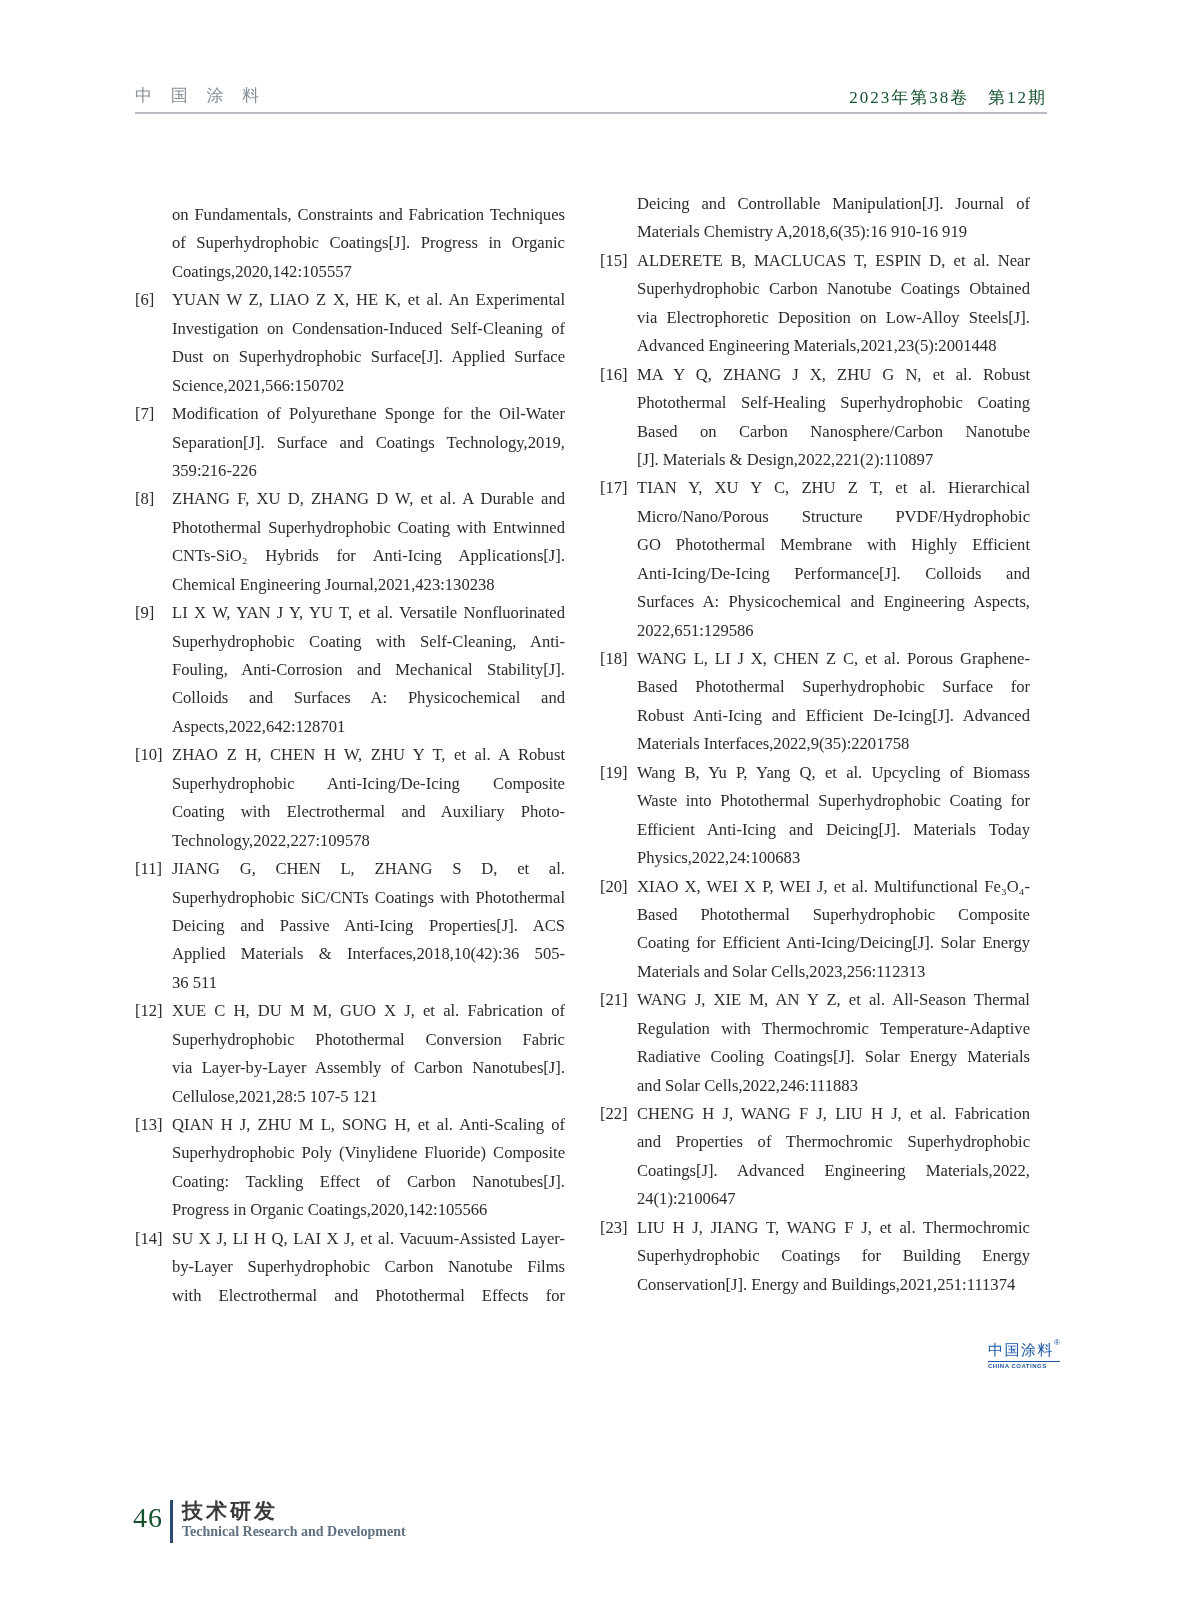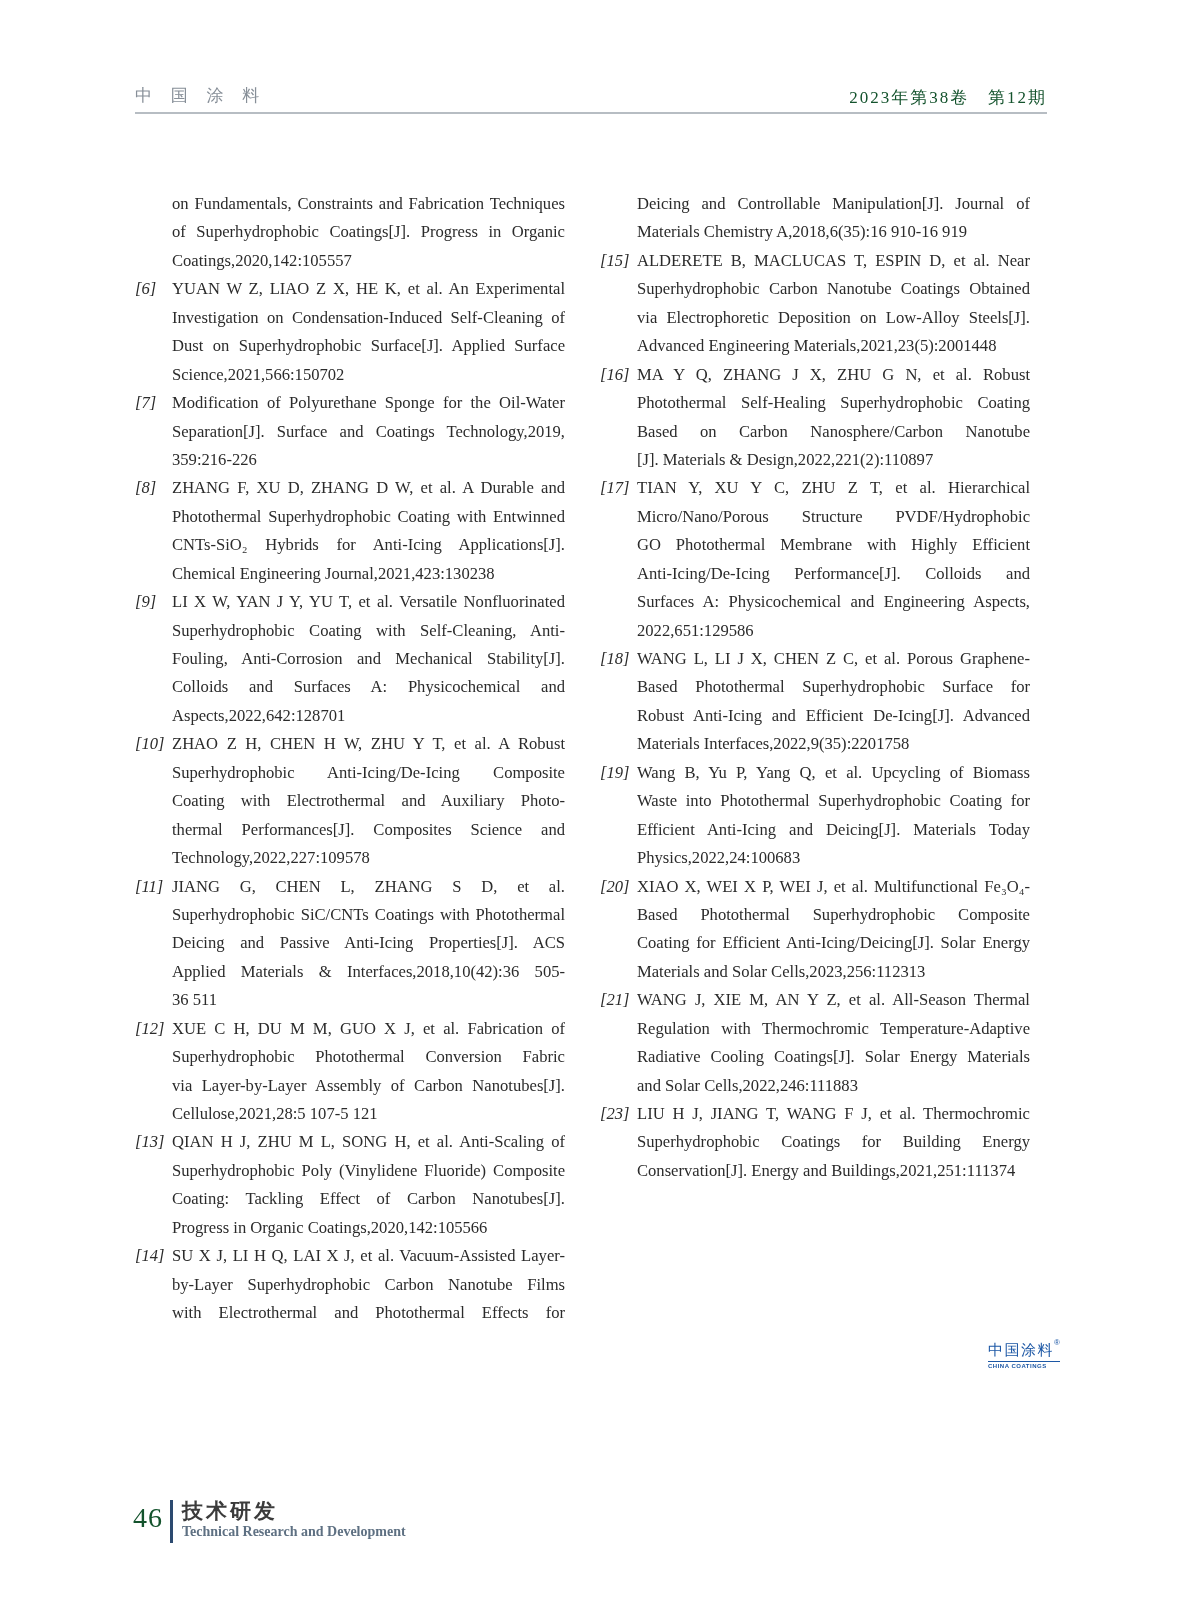--- a/index.html
+++ b/index.html
@@ -20,25 +20,25 @@
     font-family:"Liberation Serif","DejaVu Serif",serif;
   }
   .header-rule{
     position:absolute;left:135px;top:112px;width:912px;height:2px;background:#b7bdc3;
   }
   
   .col{
     position:absolute;top:190px;width:430px;
     font-size:16.6px;
   }
-  .col-left{left:135px;}
+  .col-left{left:135px;margin-top:11px;}
   .col-right{left:600px;}
   .ref{position:relative;padding-left:37px;}
   .ref-label{
-    position:absolute;left:0;top:0;height:28.45px;line-height:28.45px;font-style:italic;
+    position:absolute;left:0;top:0;height:28.45px;line-height:28.45px;
   }
   .ref-line{
     height:28.45px;line-height:28.45px;overflow:hidden;
   }
   .ref-line.just{text-align:justify;text-align-last:justify;}
   
   .brand{position:absolute;left:988px;top:1341px;color:#1c57a5;}
   .brand-top{font-family:"Liberation Sans","DejaVu Sans",sans-serif;
     font-size:15px;font-weight:normal;letter-spacing:1.5px;white-space:pre;}
   .brand-reg{font-size:8px;vertical-align:top;position:relative;top:-3px;letter-spacing:0;}
@@ -109,21 +109,20 @@
           <div class="ref-line just">Superhydrophobic Coating with Self-Cleaning, Anti-</div>
           <div class="ref-line just">Fouling, Anti-Corrosion and Mechanical Stability[J].</div>
           <div class="ref-line just">Colloids and Surfaces A: Physicochemical and Engineering</div>
           <div class="ref-line">Aspects,2022,642:128701</div>
         </div>
         <div class="ref">
           <span class="ref-label">[10]</span>
           <div class="ref-line just">ZHAO Z H, CHEN H W, ZHU Y T, et al. A Robust</div>
           <div class="ref-line just">Superhydrophobic Anti-Icing/De-Icing Composite</div>
           <div class="ref-line just">Coating with Electrothermal and Auxiliary Photo-</div>
-          <div class="ref-line just">thermal Performances[J]. Composites Science and</div>
           <div class="ref-line">Technology,2022,227:109578</div>
         </div>
         <div class="ref">
           <span class="ref-label">[11]</span>
           <div class="ref-line just">JIANG G, CHEN L, ZHANG S D, et al.</div>
           <div class="ref-line just">Superhydrophobic SiC/CNTs Coatings with Photothermal</div>
           <div class="ref-line just">Deicing and Passive Anti-Icing Properties[J]. ACS</div>
           <div class="ref-line just">Applied Materials &amp; Interfaces,2018,10(42):36 505-</div>
           <div class="ref-line">36 511</div>
         </div>
@@ -198,20 +197,27 @@
           <div class="ref-line">Materials and Solar Cells,2023,256:112313</div>
         </div>
         <div class="ref">
           <span class="ref-label">[21]</span>
           <div class="ref-line just">WANG J, XIE M, AN Y Z, et al. All-Season Thermal</div>
           <div class="ref-line just">Regulation with Thermochromic Temperature-Adaptive</div>
           <div class="ref-line just">Radiative Cooling Coatings[J]. Solar Energy Materials</div>
           <div class="ref-line">and Solar Cells,2022,246:111883</div>
         </div>
         <div class="ref">
+          <span class="ref-label">[22]</span>
+          <div class="ref-line just">CHENG H J, WANG F J, LIU H J, et al. Fabrication</div>
+          <div class="ref-line just">and Properties of Thermochromic Superhydrophobic</div>
+          <div class="ref-line just">Coatings[J]. Advanced Engineering Materials,2022,</div>
+          <div class="ref-line">24(1):2100647</div>
+        </div>
+        <div class="ref">
           <span class="ref-label">[23]</span>
           <div class="ref-line just">LIU H J, JIANG T, WANG F J, et al. Thermochromic</div>
           <div class="ref-line just">Superhydrophobic Coatings for Building Energy</div>
           <div class="ref-line">Conservation[J]. Energy and Buildings,2021,251:111374</div>
         </div>
       </div>
   </main>
 
   <div class="brand">
     <div class="brand-top"><span>中国涂料</span><span class="brand-reg">®</span></div>

